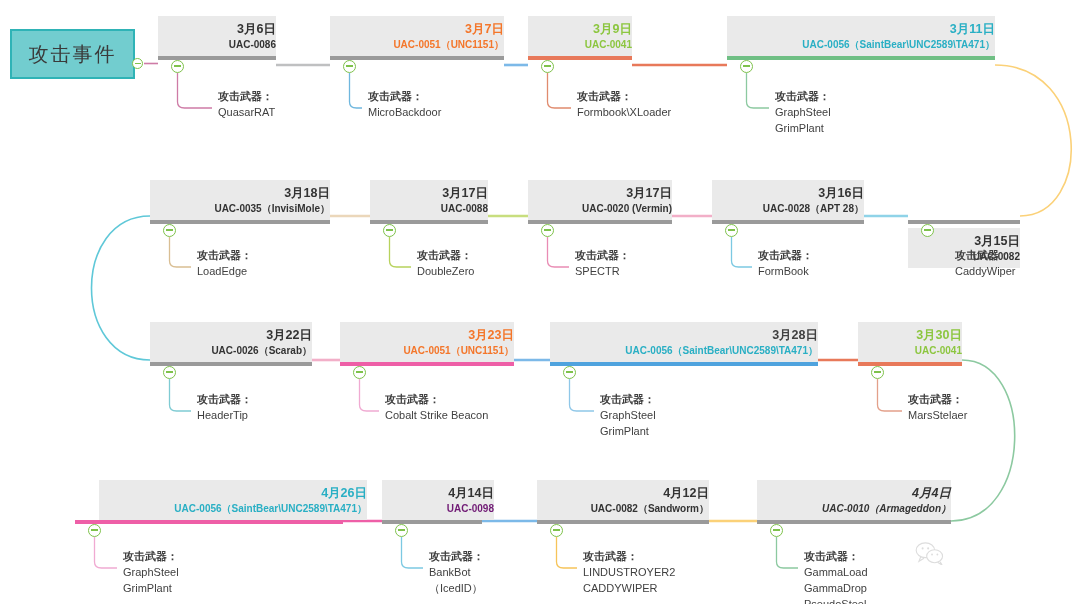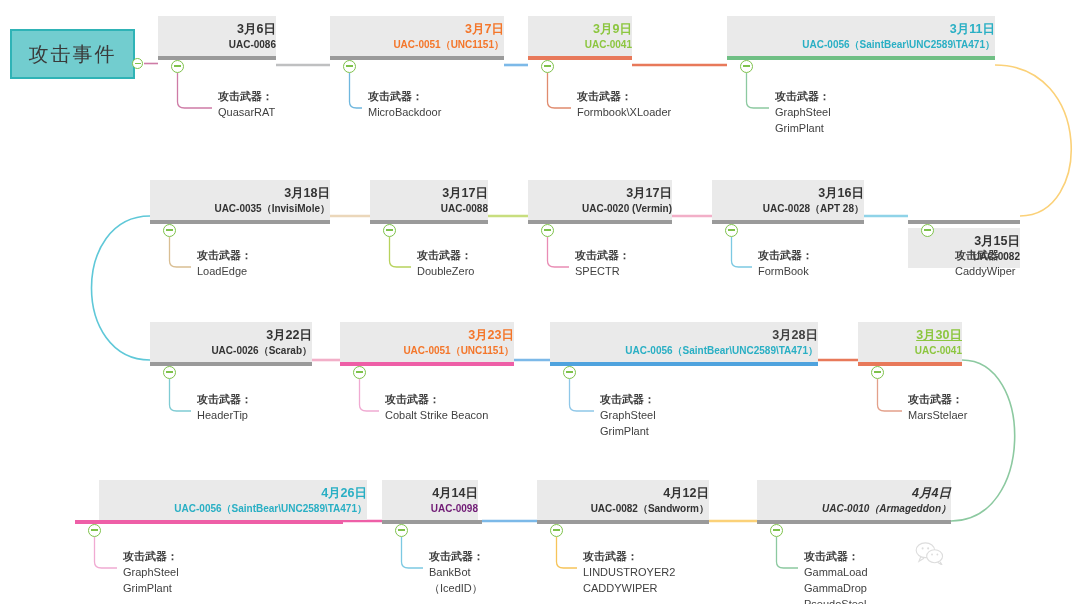--- a/index.html
+++ b/index.html
@@ -224,41 +224,41 @@
         <div class="l2" style="color: rgb(41, 175, 196);">UAC-0056（SaintBear\UNC2589\TA471）</div>
       </div>
       <div class="ev-underline" style="left: 550px; top: 362px; width: 268px; background: rgb(79, 163, 222);"></div>
       <div class="node-dot" style="left: 563px; top: 366px;"></div>
       <div class="wp" style="left: 600px; top: 392px;">
         <div class="w1">攻击武器：</div>
         <div class="wi">GraphSteel</div>
         <div class="wi">GrimPlant</div>
       </div>
       <div class="ev" style="left: 858px; top: 322px; width: 104px; height: 40px;">
-        <div class="l1" style="color: rgb(140, 198, 63); text-decoration: underline;">3月30日</div>
+        <div class="l1" style="color: rgb(140, 198, 63);">3月30日</div>
         <div class="l2" style="color: rgb(140, 198, 63);">UAC-0041</div>
       </div>
       <div class="ev-underline" style="left: 858px; top: 362px; width: 104px; background: rgb(232, 121, 90);"></div>
       <div class="node-dot" style="left: 871px; top: 366px;"></div>
       <div class="wp" style="left: 908px; top: 392px;">
         <div class="w1">攻击武器：</div>
         <div class="wi">MarsStelaer</div>
       </div>
       <div class="ev" style="left: 75px; top: 480px; width: 268px; height: 40px; margin-left: 24px;">
         <div class="l1" style="color: rgb(41, 175, 196);">4月26日</div>
         <div class="l2" style="color: rgb(41, 175, 196);">UAC-0056（SaintBear\UNC2589\TA471）</div>
       </div>
       <div class="ev-underline" style="left: 75px; top: 520px; width: 268px; background: rgb(238, 95, 167);"></div>
       <div class="node-dot" style="left: 88px; top: 524px;"></div>
       <div class="wp" style="left: 123px; top: 549px;">
         <div class="w1">攻击武器：</div>
         <div class="wi">GraphSteel</div>
         <div class="wi">GrimPlant</div>
       </div>
-      <div class="ev" style="left: 382px; top: 480px; width: 96px; height: 40px;">
+      <div class="ev" style="left: 382px; top: 480px; width: 112px; height: 40px;">
         <div class="l1" style="color: rgb(51, 51, 51);">4月14日</div>
         <div class="l2" style="color: #701a75;">UAC-0098</div>
       </div>
       <div class="ev-underline" style="left: 382px; top: 520px; width: 100px; background: rgb(154, 154, 154);"></div>
       <div class="node-dot" style="left: 395px; top: 524px;"></div>
       <div class="wp" style="left: 429px; top: 549px;">
         <div class="w1">攻击武器：</div>
         <div class="wi">BankBot</div>
         <div class="wi">（IcedID）</div>
       </div>

